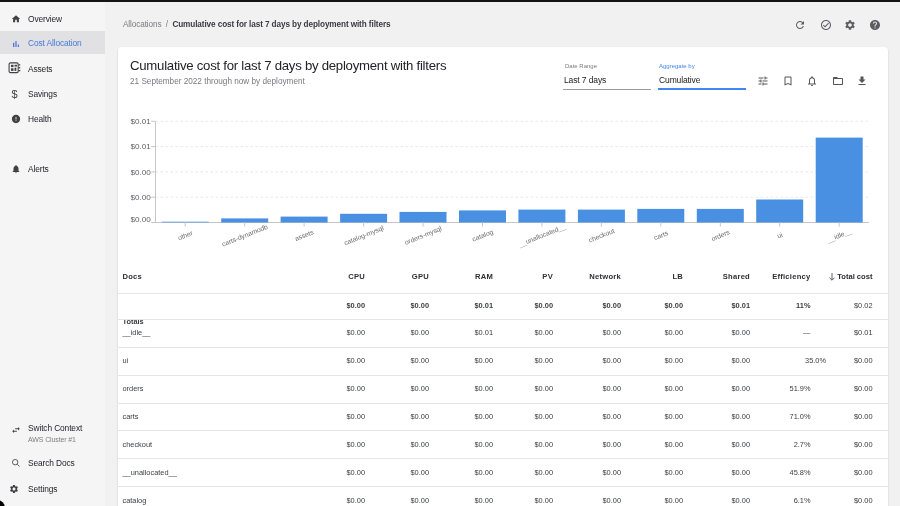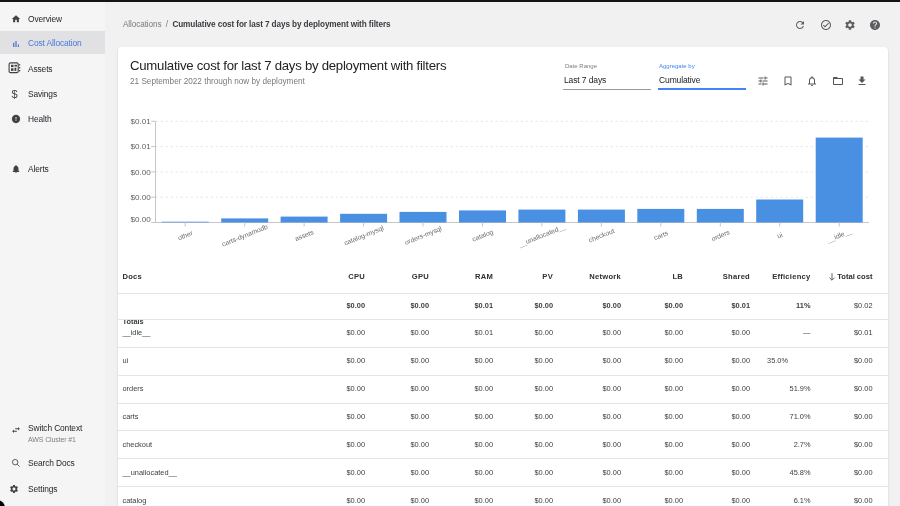--- a/index.html
+++ b/index.html
@@ -257,21 +257,21 @@
   <div class="tcell num" style="left:792.5px; top:328.4px; width:80px; ">$0.01</div>
   <div class="rline" style="top:346.7px;"></div>
   <div class="tcell" style="left:122.5px; top:356.3px; ">ui</div>
   <div class="tcell num" style="left:285px; top:356.3px; width:80px; ">$0.00</div>
   <div class="tcell num" style="left:349px; top:356.3px; width:80px; ">$0.00</div>
   <div class="tcell num" style="left:413px; top:356.3px; width:80px; ">$0.00</div>
   <div class="tcell num" style="left:473px; top:356.3px; width:80px; ">$0.00</div>
   <div class="tcell num" style="left:541px; top:356.3px; width:80px; ">$0.00</div>
   <div class="tcell num" style="left:603px; top:356.3px; width:80px; ">$0.00</div>
   <div class="tcell num" style="left:670px; top:356.3px; width:80px; ">$0.00</div>
-  <div class="tcell num" style="left:708px; top:356.3px; width:80px; ">35.0%</div>
+  <div class="tcell num" style="left:746px; top:356.3px; width:80px; ">35.0%</div>
   <div class="tcell num" style="left:792.5px; top:356.3px; width:80px; ">$0.00</div>
   <div class="rline" style="top:374.6px;"></div>
   <div class="tcell" style="left:122.5px; top:384.2px; ">orders</div>
   <div class="tcell num" style="left:285px; top:384.2px; width:80px; ">$0.00</div>
   <div class="tcell num" style="left:349px; top:384.2px; width:80px; ">$0.00</div>
   <div class="tcell num" style="left:413px; top:384.2px; width:80px; ">$0.00</div>
   <div class="tcell num" style="left:473px; top:384.2px; width:80px; ">$0.00</div>
   <div class="tcell num" style="left:541px; top:384.2px; width:80px; ">$0.00</div>
   <div class="tcell num" style="left:603px; top:384.2px; width:80px; ">$0.00</div>
   <div class="tcell num" style="left:670px; top:384.2px; width:80px; ">$0.00</div>

